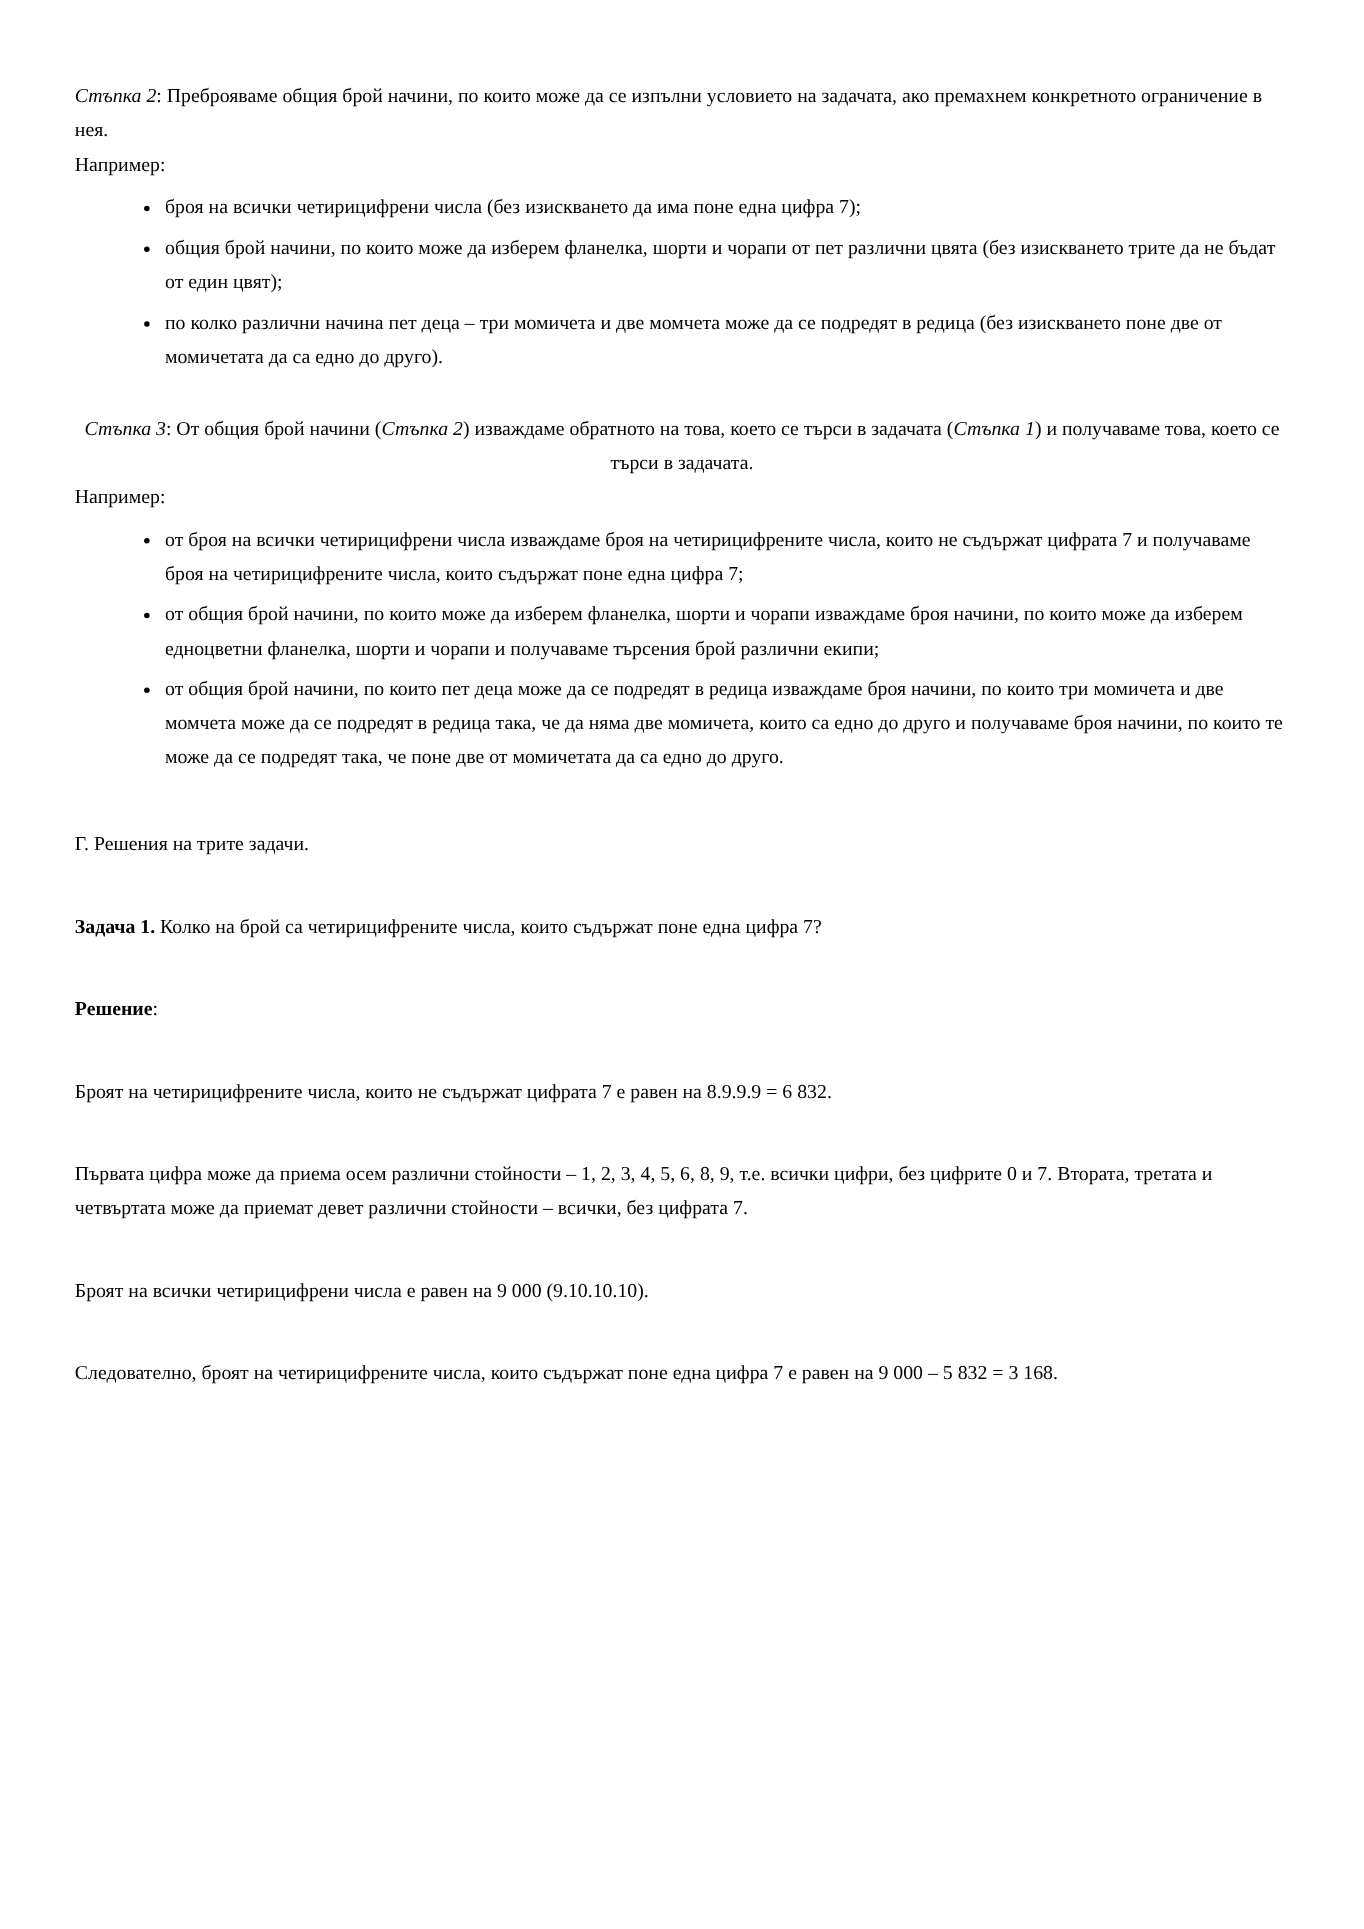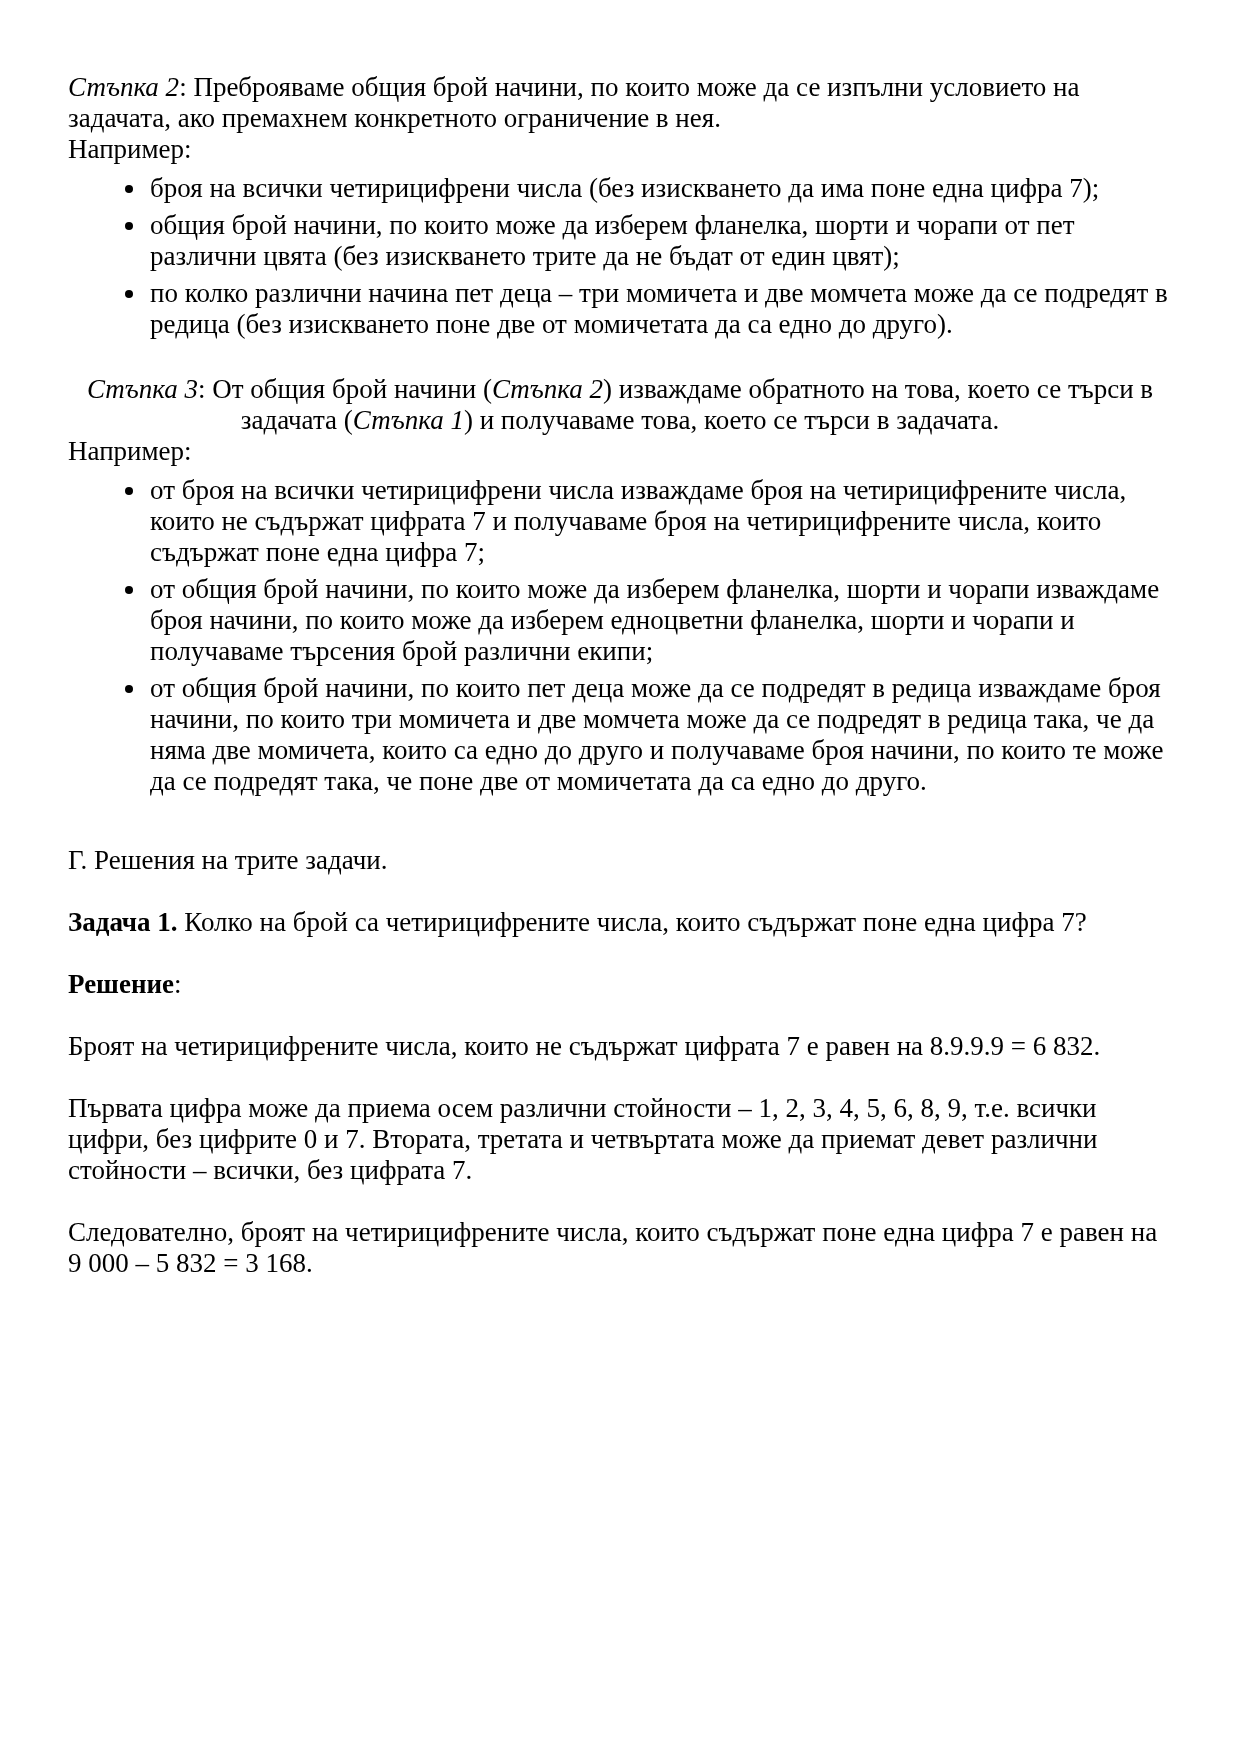--- a/index.html
+++ b/index.html
@@ -5,36 +5,36 @@
   html, body { margin: 0; padding: 0; background: #ffffff; }
   .page {
     position: relative;
     width: 1240px;
     height: 1754px;
     box-sizing: border-box;
     padding: 72px 68px 0 68px;
     background: #ffffff;
     color: #000000;
     font-family: "Liberation Serif", "DejaVu Serif", serif;
-    font-size: 27px;
+    font-size: 18px;
     line-height: 31px;
     overflow: hidden;
   }
   p { margin: 0; padding: 0; }
   .italic { font-style: italic; }
   .bold { font-weight: bold; }
   ul.bullets {
     list-style-type: disc;
     margin: 8px 0 0 0;
     padding: 0 0 0 65px;
   }
   ul.bullets li { margin: 0 0 6px 15px; padding-left: 2px; }
   .gap-block   { margin-top: 34px; text-align: center; }
   .gap-big     { margin-top: 48px; }
-  .gap-para    { margin-top: 31px; }
+  .gap-para    { margin-top: 44px; }
   .section-heading { font-weight: normal; }
 </style>
 </head>
 <body>
 
 <div class="page">
 
   <p>
     <span class="italic">Стъпка 2</span><span>: Преброяваме общия брой начини, по които може да се изпълни условието на задачата, ако премахнем конкретното ограничение в нея.</span>
   </p>
@@ -61,15 +61,16 @@
     <span class="bold">Задача 1.</span><span> Колко на брой са четирицифрените числа, които съдържат поне една цифра 7?</span>
   </p>
 
 
   <p class="gap-para">
     <span class="bold">Решение</span><span>:</span>
   </p>
 
   <p class="gap-para">Броят на четирицифрените числа, които не съдържат цифрата 7 е равен на 8.9.9.9 = 6 832.</p>
   <p class="gap-para">Първата цифра може да приема осем различни стойности – 1, 2, 3, 4, 5, 6, 8, 9, т.е. всички цифри, без цифрите 0 и 7. Втората, третата и четвъртата може да приемат девет различни стойности – всички, без цифрата 7.</p>
+  <p class="gap-para">Броят на всички четирицифрени числа е равен на 9 000 (9.10.10.10).</p>
   <p class="gap-para">Следователно, броят на четирицифрените числа, които съдържат поне една цифра 7 е равен на 9 000 – 5 832 = 3 168.</p>
 
 </div>
 
 </body></html>

